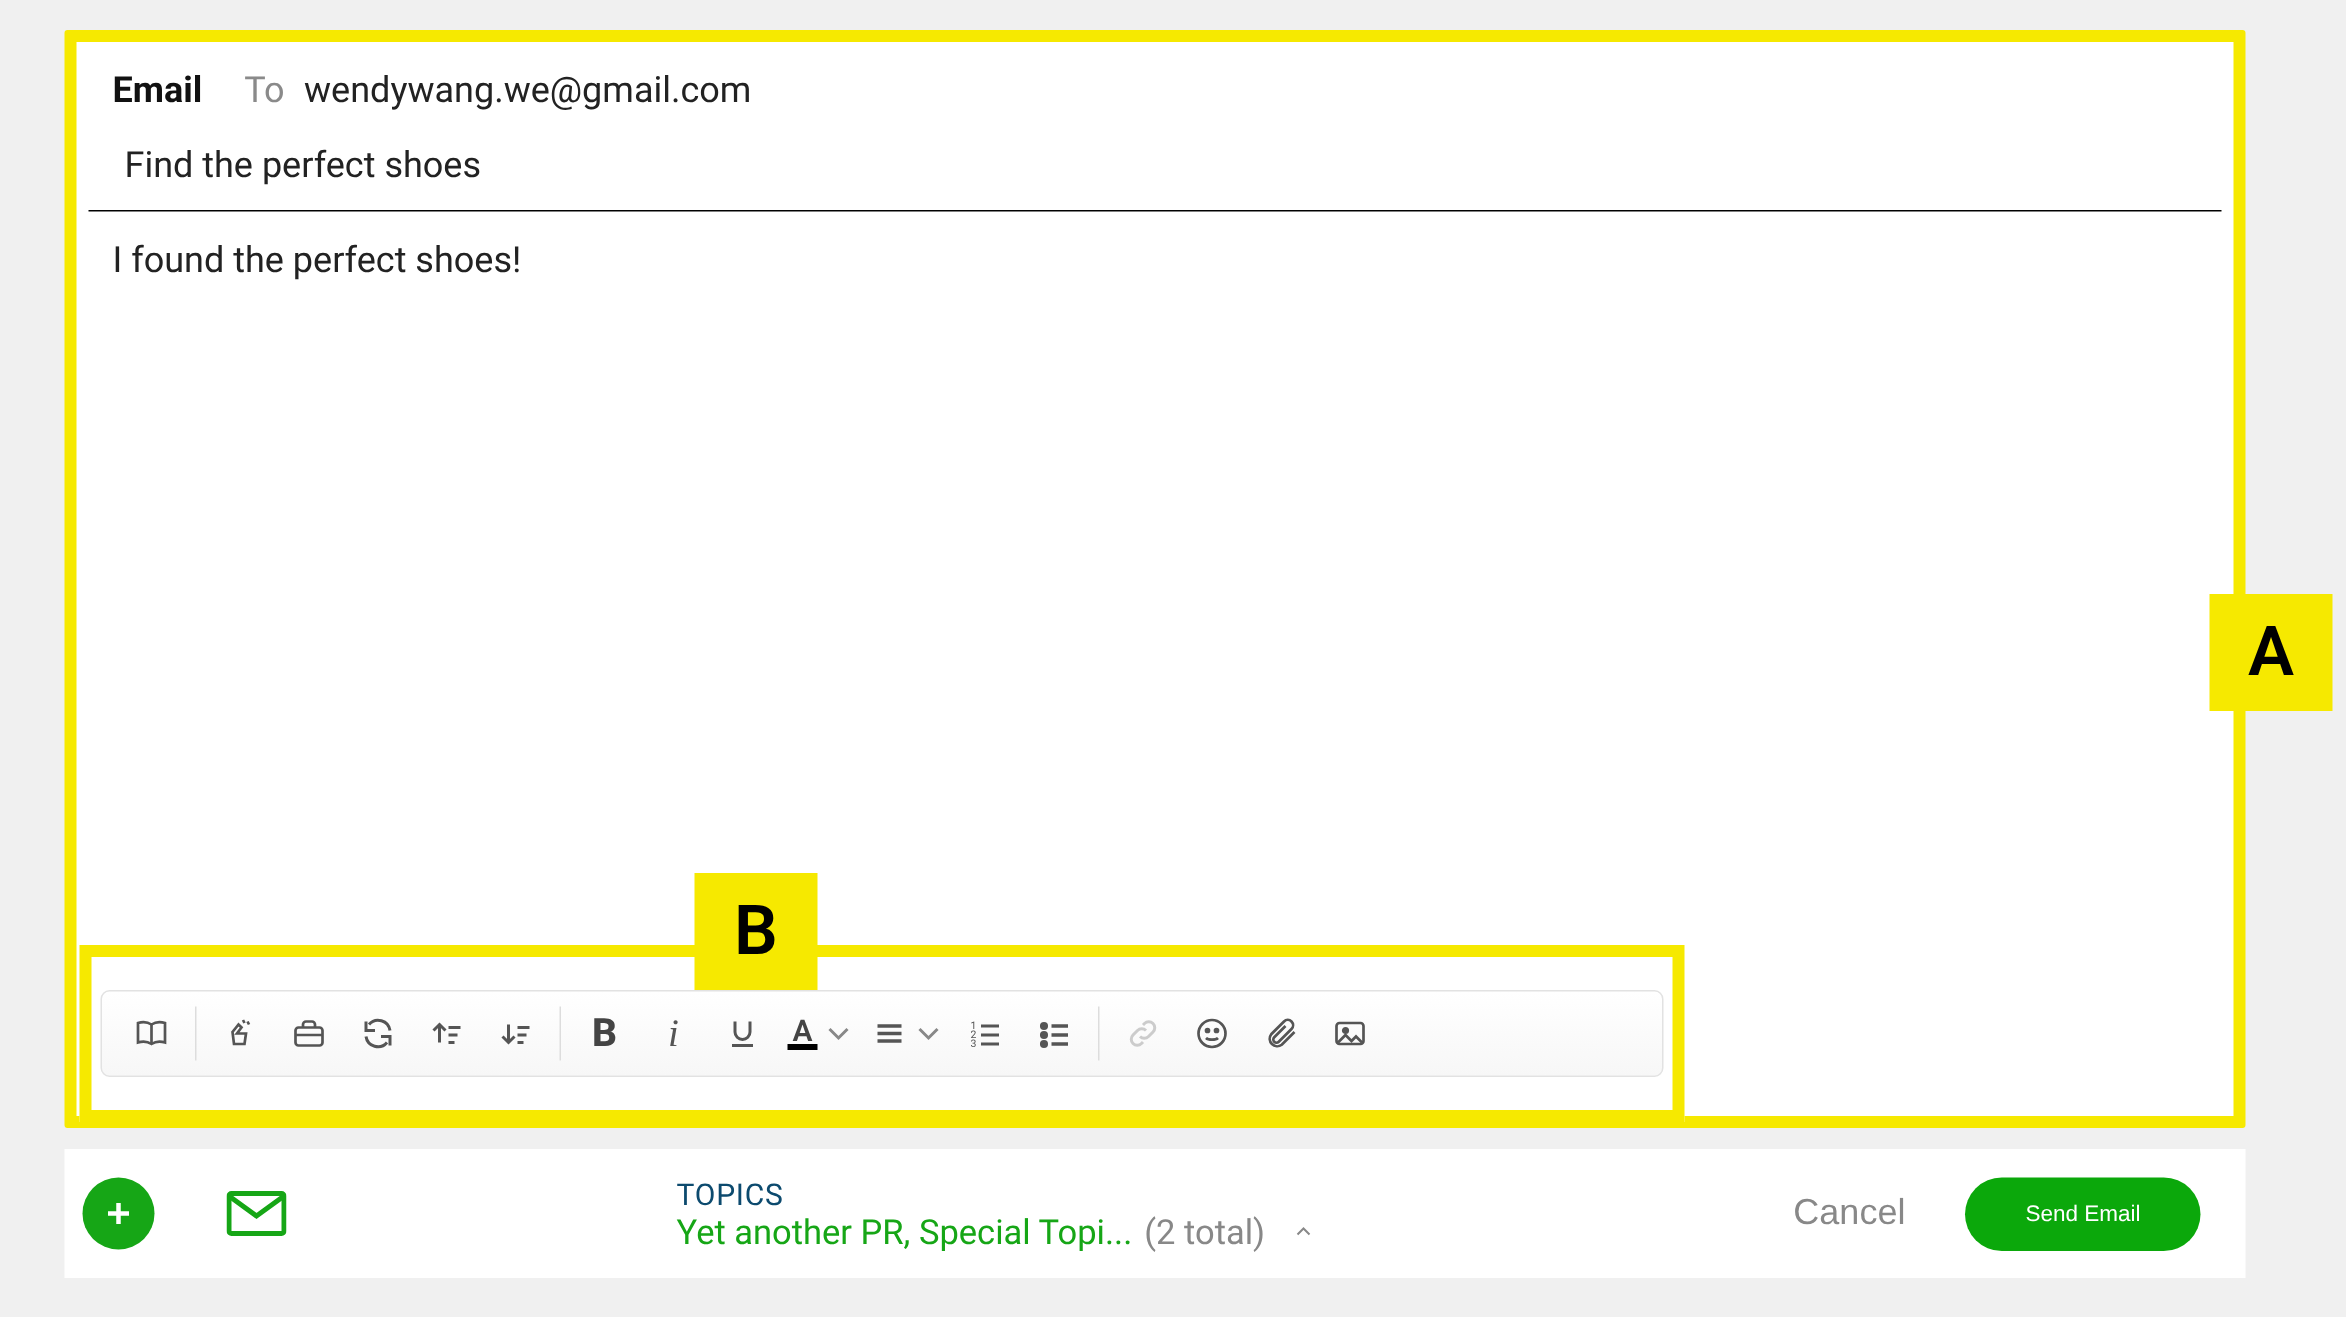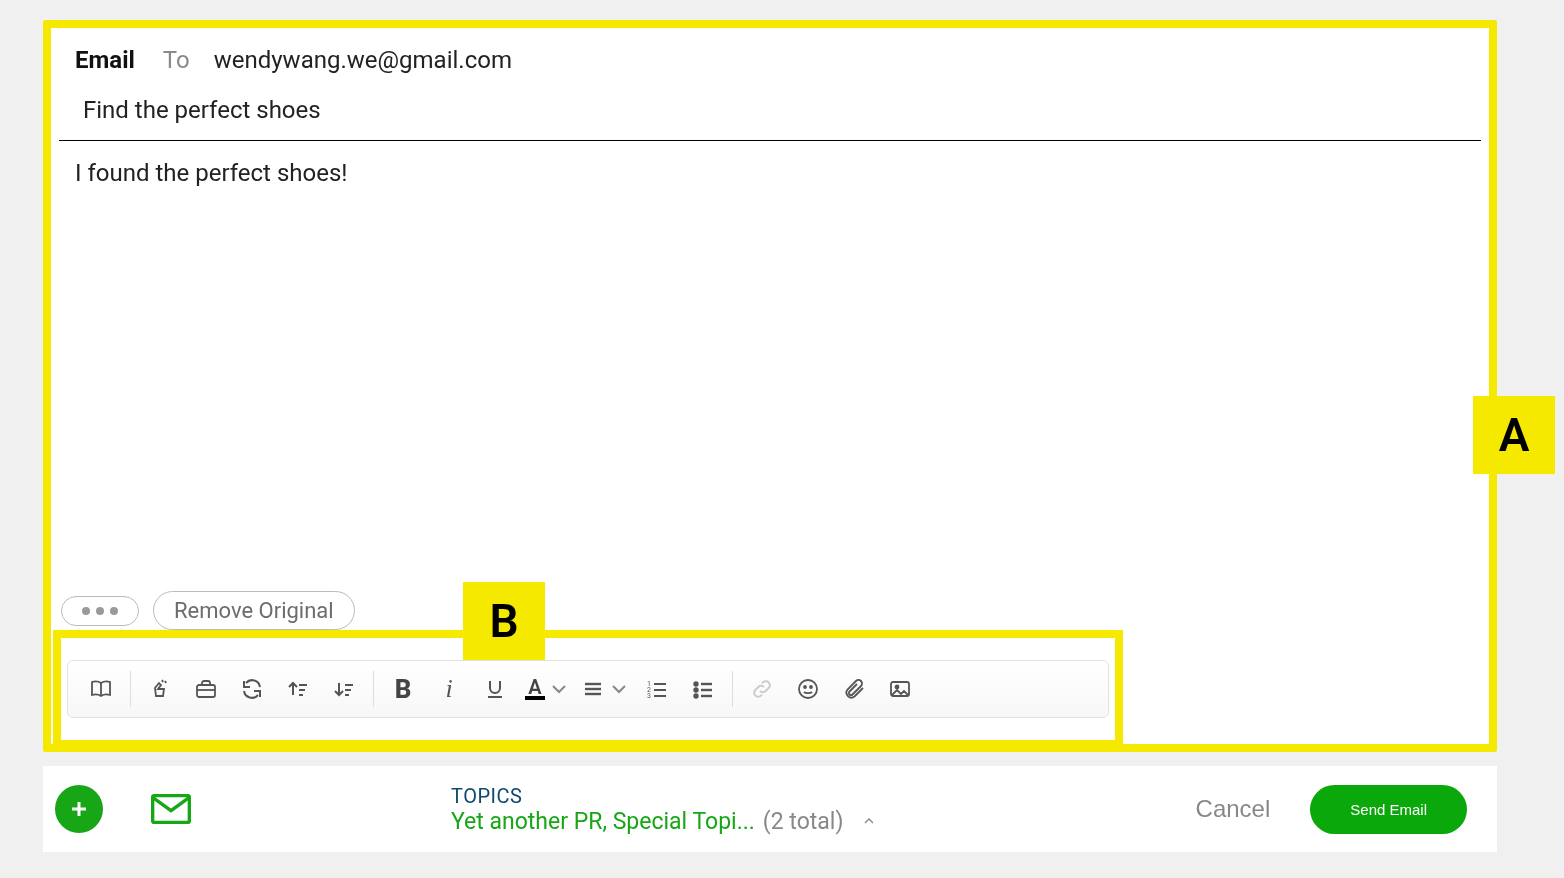--- a/index.html
+++ b/index.html
@@ -35,21 +35,21 @@
     }
     .email-label {
       font-size: 24px;
       font-weight: 700;
       color: #111;
       margin-right: 28px;
     }
     .to-label {
       font-size: 24px;
       color: #8a8a8a;
-      margin-right: 24px;
+      margin-right: 13px;
     }
     .recipient {
       font-size: 24px;
       color: #222;
     }
     .spacer { flex: 1; }
     .from-select {
       display: flex;
       align-items: center;
       border: 1px solid #ccc;
@@ -237,28 +237,20 @@
       <div class="email-label">Email</div>
       <div class="to-label">To</div>
       <div class="recipient">wendywang.we@gmail.com</div>
       <div class="spacer"></div>
     </div>
 
     <div class="subject-row">Find the perfect shoes</div>
 
     <div class="body-area">I found the perfect shoes!</div>
 
-    <div class="pill-row">
-      <div class="pill dots">
-        <span class="dot"></span>
-          <span class="dot"></span>
-          <span class="dot"></span>
-      </div>
-      <div class="pill">Remove Original</div>
-    </div>
 
     <div class="toolbar-wrap">
       <div class="toolbar-inner">
         <div class="tbtn">
           <svg viewBox="0 0 24 24" fill="none" stroke="#555" stroke-width="1.8">
               <path d="M3 5c3-1 6-1 9 1 3-2 6-2 9-1v13c-3-1-6-1-9 1-3-2-6-2-9-1V5z"></path>
               <line x1="12" y1="6" x2="12" y2="19"></line>
             </svg>
         </div>
         <div class="divider"></div>

